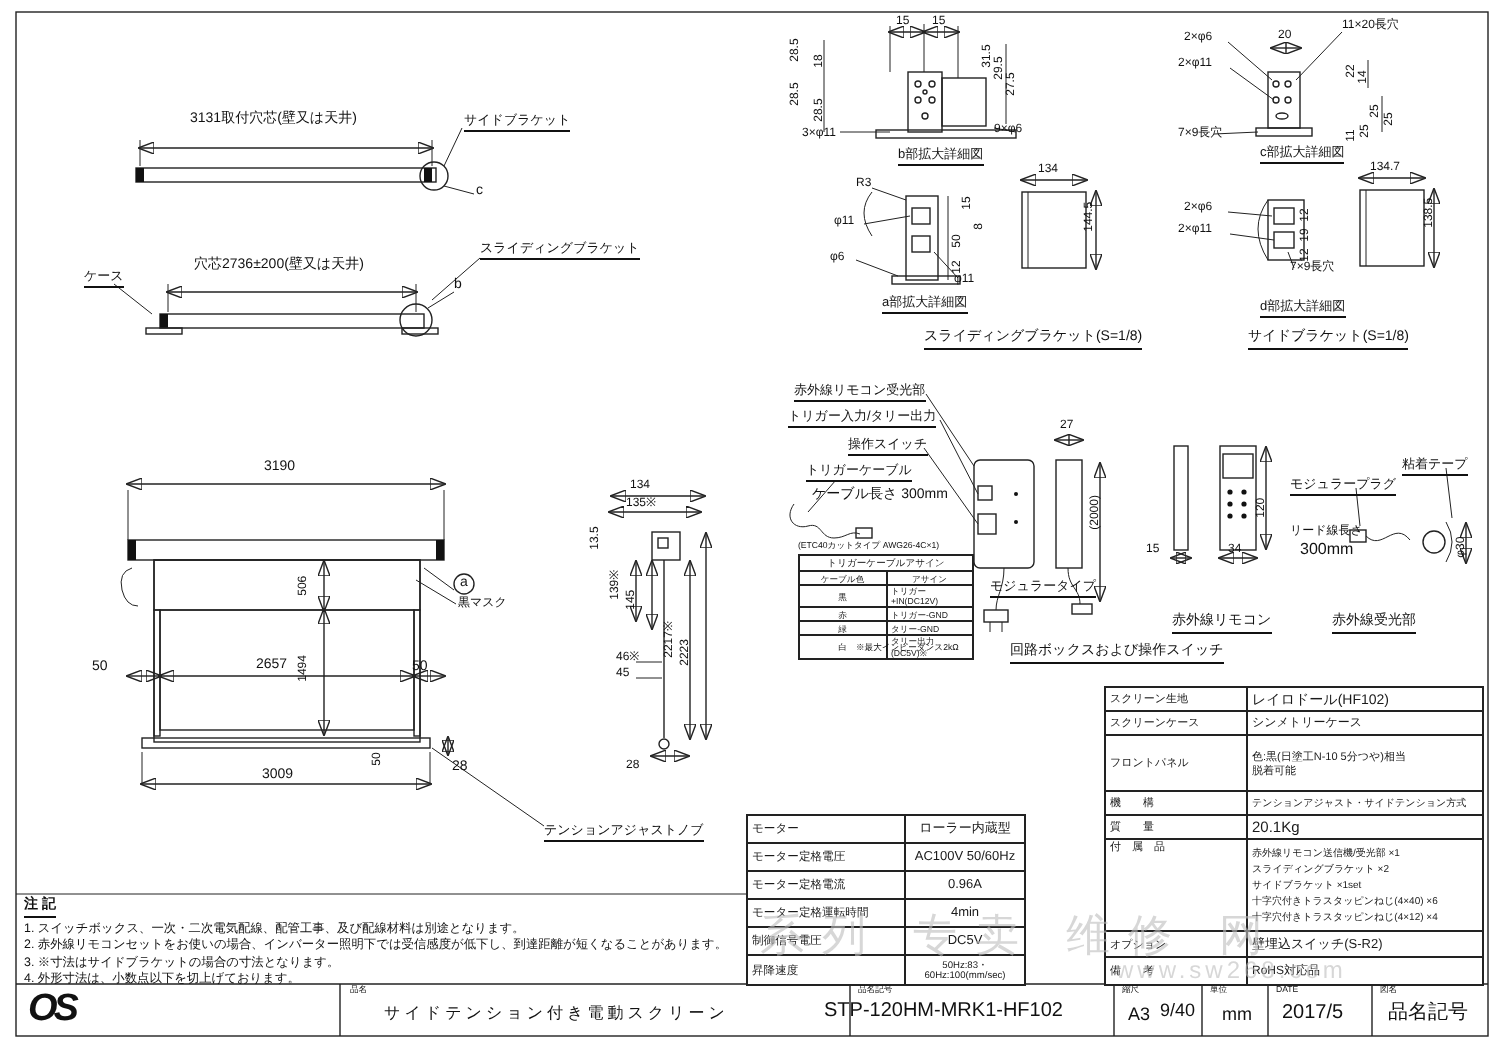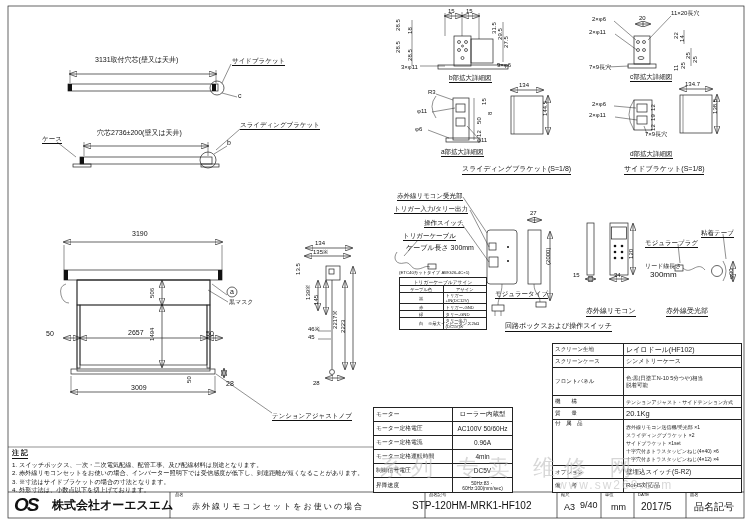--- a/index.html
+++ b/index.html
@@ -460,23 +460,22 @@
 
 <div class="lbl" style="left:12px;top:449px;width:356px;white-space:normal">
   <div class="s7 u" style="display:inline-block;font-weight:bold">注 記</div>
   <div class="note-line" style="font-size:6.2px;margin-top:2px">1. スイッチボックス、一次・二次電気配線、配管工事、及び配線材料は別途となります。</div>
   <div class="note-line" style="font-size:6.2px;margin-top:1.5px">2. 赤外線リモコンセットをお使いの場合、インバーター照明下では受信感度が低下し、到達距離が短くなることがあります。</div>
   <div class="note-line" style="font-size:6.2px;margin-top:1.5px">3. ※寸法はサイドブラケットの場合の寸法となります。</div>
   <div class="note-line" style="font-size:6.2px;margin-top:1.5px">4. 外形寸法は、小数点以下を切上げております。</div>
 </div>
 
 <span class="lbl" style="left:14px;top:494px;font-size:19px;font-weight:900;font-style:italic;letter-spacing:-2px">OS</span>
-<span class="lbl" style="left:52px;top:499px;font-size:12px;font-weight:bold">株式会社オーエスエム</span>
 <span class="lbl s4" style="left:175px;top:493px">品名</span>
-<span class="lbl s8" style="left:192px;top:502px;letter-spacing:2px">赤外線リモコンセットをお使いの場合</span>
+<span class="lbl s8" style="left:192px;top:502px;letter-spacing:2px">サイドテンション付き電動スクリーン</span>
 <span class="lbl s4" style="left:429px;top:493px">品名記号</span>
 <span class="lbl s10" style="left:412px;top:500px">STP-120HM-MRK1-HF102</span>
 <span class="lbl s4" style="left:561px;top:493px">縮尺</span>
 <span class="lbl s9" style="left:564px;top:502px">A3</span>
 <span class="lbl s9" style="left:580px;top:500px">9/40</span>
 <span class="lbl s4" style="left:605px;top:493px">単位</span>
 <span class="lbl s9" style="left:611px;top:502px">mm</span>
 <span class="lbl s4" style="left:638px;top:493px">DATE</span>
 <span class="lbl s10" style="left:641px;top:501px">2017/5</span>
 <span class="lbl s4" style="left:690px;top:493px">図名</span>

